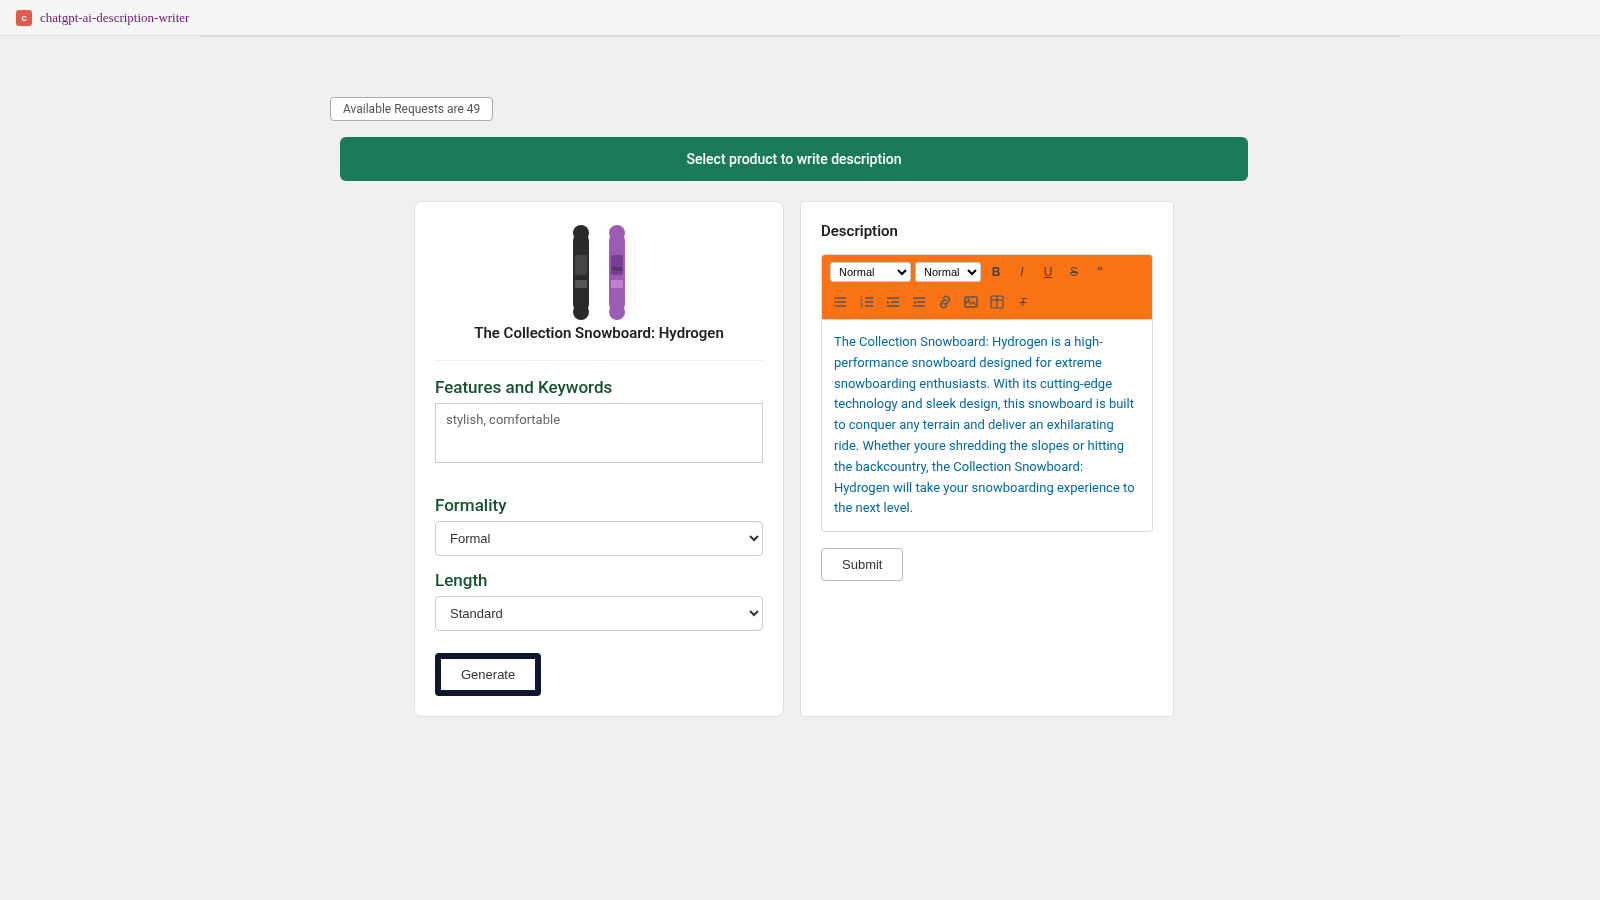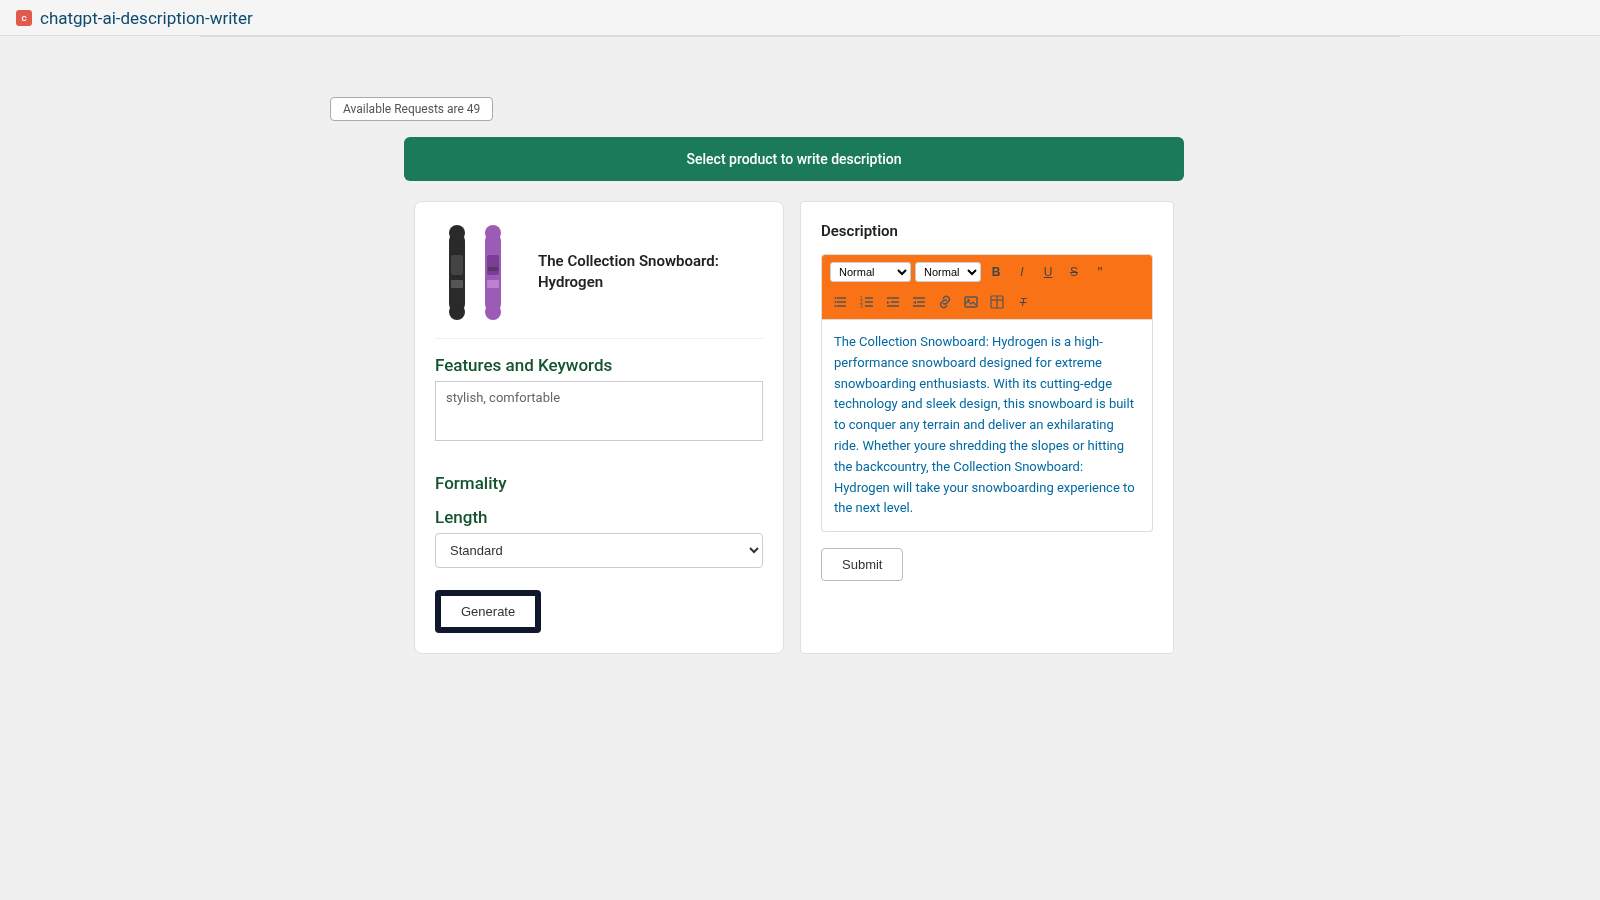--- a/index.html
+++ b/index.html
@@ -26,22 +26,23 @@
       height: 16px;
       background: #e05a4e;
       border-radius: 3px;
       display: flex;
       align-items: center;
       justify-content: center;
       font-size: 10px;
       color: white;
     }
     .titlebar-title {
-      font-size: 17px;
-      color: #0c4a6e;
+      font-size: 13px;
+      color: #701a75;
+      font-family: Liberation Serif, serif;
     }
 
     
     .top-separator {
       height: 1px;
       background: #ddd;
       margin: 0 200px;
     }
 
     
@@ -62,21 +63,21 @@
       background: #fff;
       margin-bottom: 16px;
       align-self: flex-start;
       margin-left: 330px;
     }
 
     
     .select-banner {
       background: #1a7a5a;
       color: white;
-      width: 780px;
+      width: 908px;
       padding: 14px;
       text-align: center;
       border-radius: 6px;
       font-size: 14px;
       font-weight: 500;
       margin-bottom: 20px;
     }
 
     
     .panel-row {
@@ -91,24 +92,25 @@
       border-radius: 8px;
       border: 1px solid #e0e0e0;
       padding: 20px;
       width: 370px;
       flex-shrink: 0;
     }
 
     .product-header {
       display: flex;
       align-items: center;
-      gap: 23px;
+      gap: 1px;
       margin-bottom: 16px;
       padding-bottom: 16px;
       border-bottom: 1px solid #eee;
+      flex-direction: column;
     }
 
     .product-image {
       width: 80px;
       height: 100px;
       flex-shrink: 0;
       display: flex;
       align-items: center;
       justify-content: center;
     }
@@ -313,20 +315,25 @@
 
       
       <div class="field-group">
         <div class="field-label">Features and Keywords</div>
         <textarea class="keywords-textarea" placeholder="stylish, comfortable" style="">stylish, comfortable</textarea>
       </div>
 
       
       <div class="field-group">
         <div class="field-label">Formality</div>
+        <select class="select-field">
+          <option>Formal</option>
+          <option>Casual</option>
+          <option>Informal</option>
+        </select>
       </div>
 
       
       <div class="field-group">
         <div class="field-label">Length</div>
         <select class="select-field">
           <option>Standard</option>
           <option>Short</option>
           <option>Long</option>
         </select>

